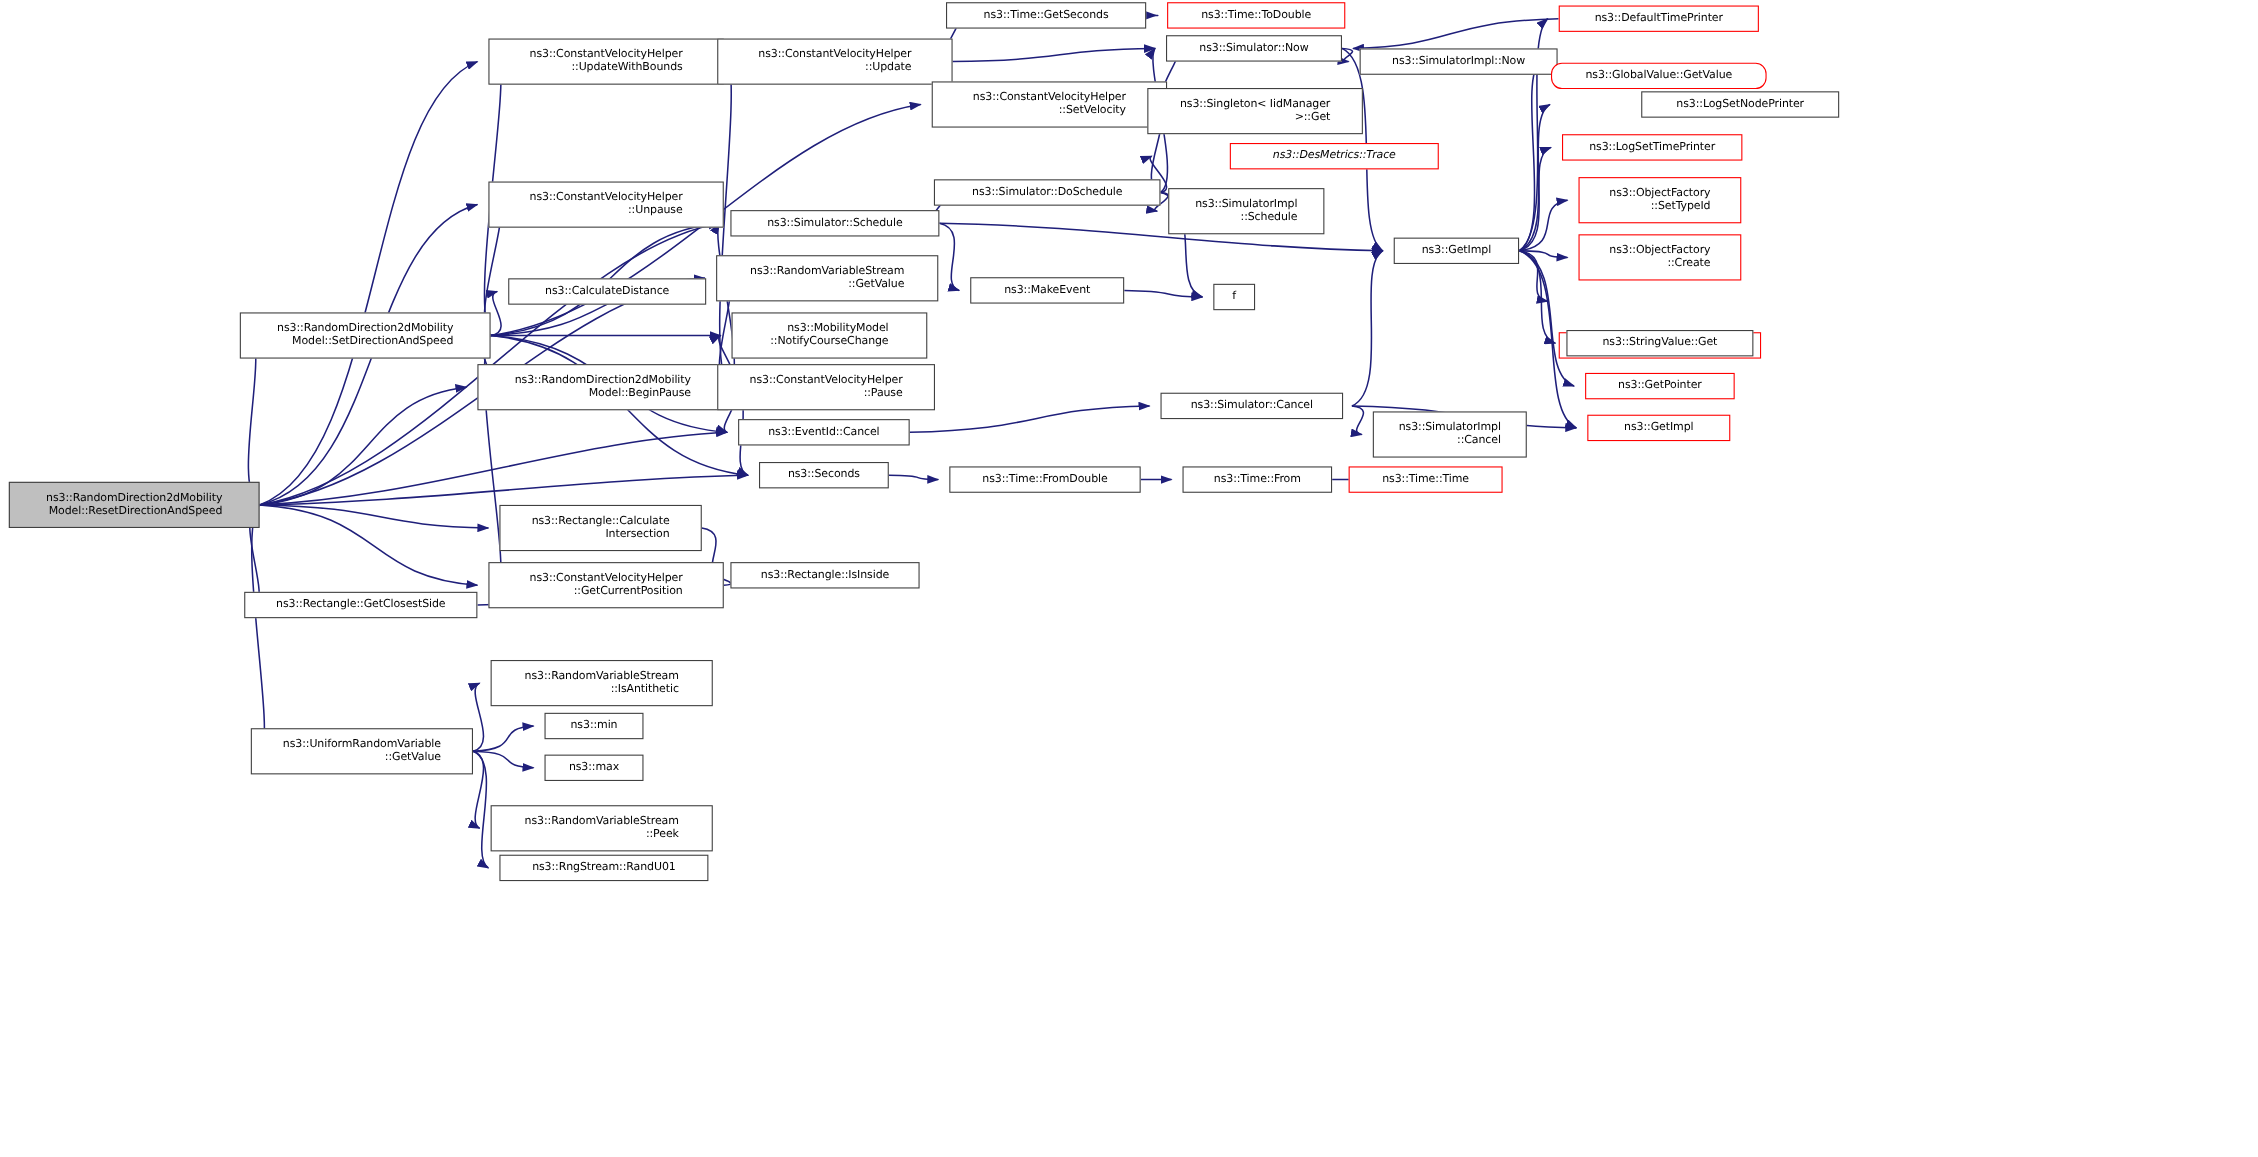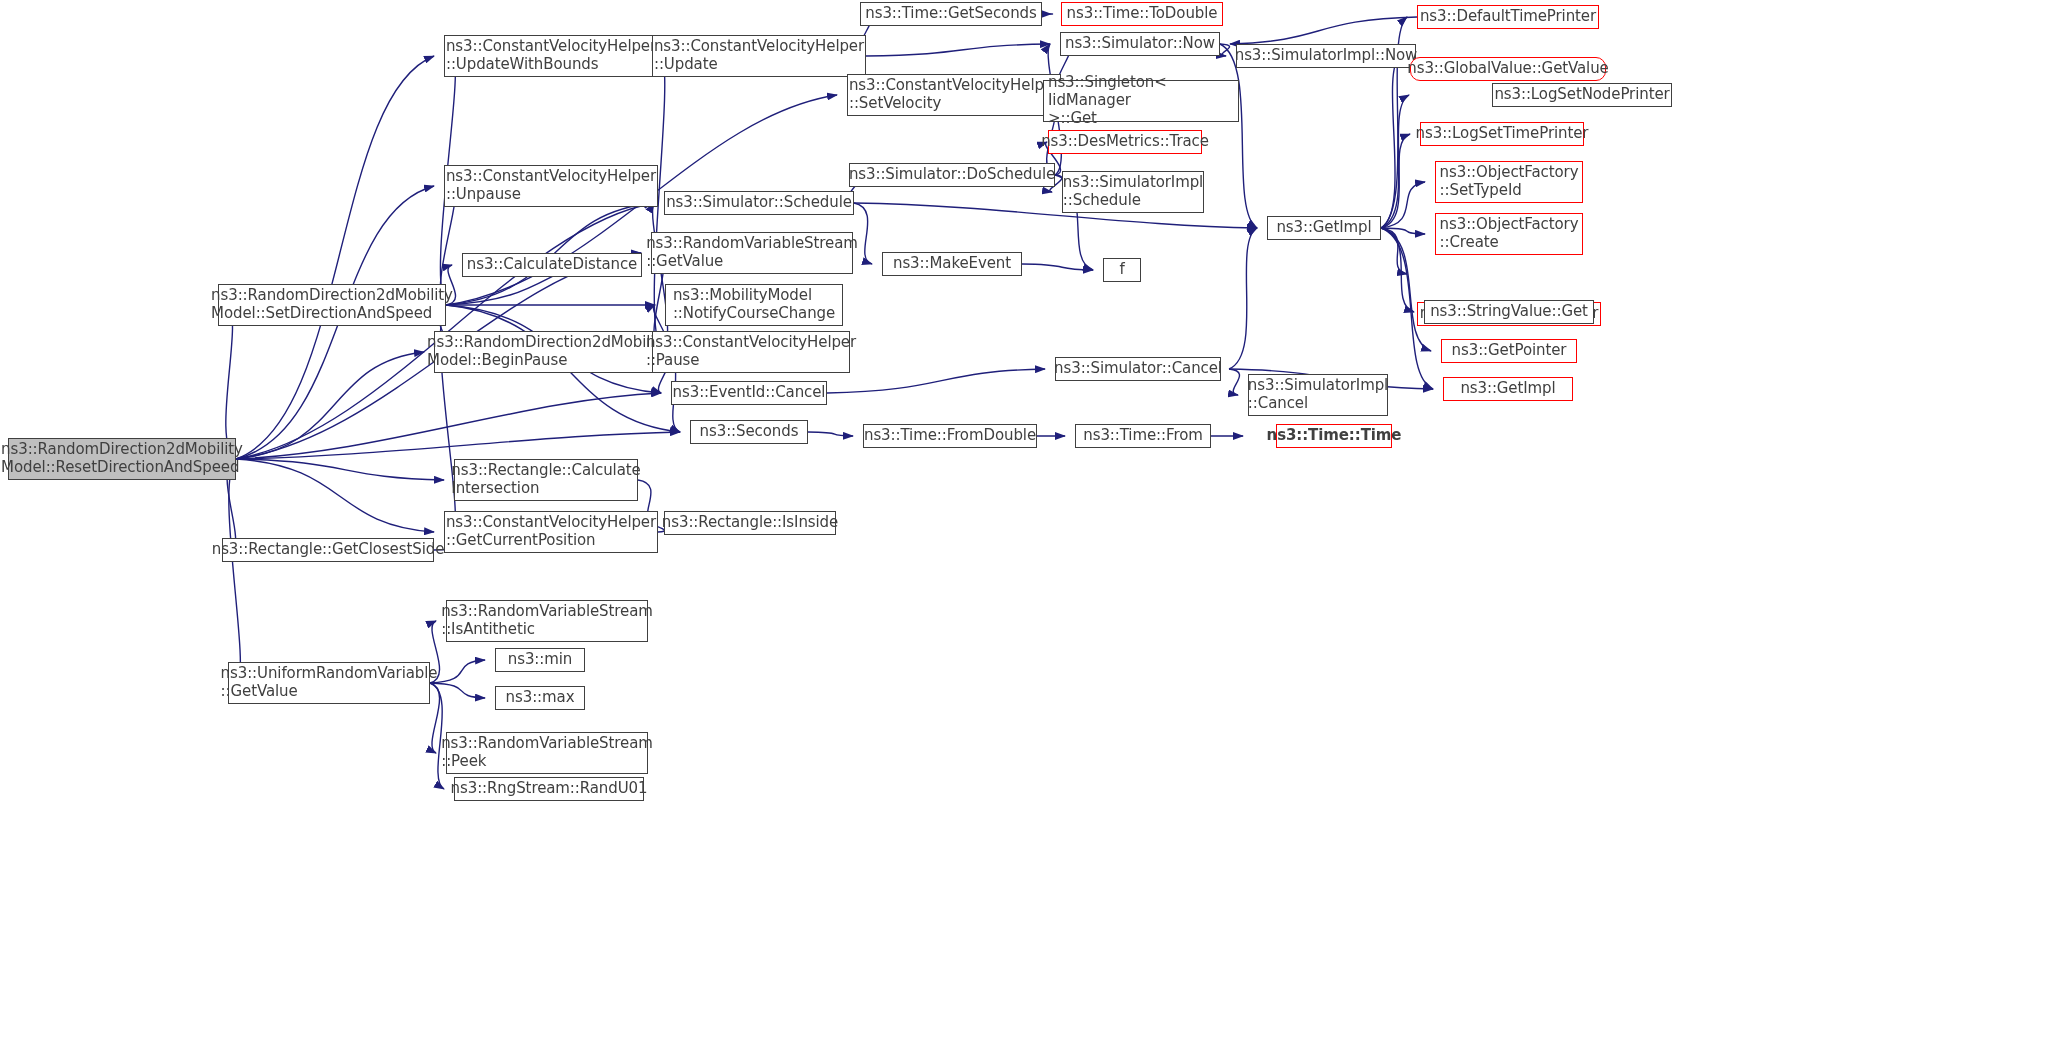--- a/index.html
+++ b/index.html
@@ -12,25 +12,25 @@
     font-family:"DejaVu Sans","Liberation Sans",sans-serif;
     overflow:hidden;
   }
   #edges{position:absolute;left:0;top:0;width:2053px;height:1052px;}
   .node{
     position:absolute;
     box-sizing:border-box;
     display:flex;
     align-items:center;
     justify-content:center;
-    text-align:left;
+    text-align:right;
     border:1px solid #404040;
     background:#ffffff;
-    color:#404040;
-    font-size:15px;
+    color:#000000;
+    font-size:10px;
     line-height:1.18;
     letter-spacing:-0.1px;
     white-space:pre-line;
     padding:1px 4px;
   }
   .node.red{border-color:#ff0000;}
   .node.root{background:#bfbfbf;border-color:#404040;}
 </style>
 </head>
 <body>
@@ -141,36 +141,36 @@
       <div class="node" style="left: 860px; top: 2px; width: 182px; height: 24px;">ns3::Time::GetSeconds</div>
       <div class="node red" style="left: 1061px; top: 2px; width: 162px; height: 24px;">ns3::Time::ToDouble</div>
       <div class="node" style="left: 847px; top: 74px; width: 214px; height: 42px;">ns3::ConstantVelocityHelper
 ::SetVelocity</div>
       <div class="node" style="left: 1060px; top: 32px; width: 160px; height: 24px;">ns3::Simulator::Now</div>
       <div class="node" style="left: 1236px; top: 44px; width: 180px; height: 24px;">ns3::SimulatorImpl::Now</div>
       <div class="node" style="left: 1043px; top: 80px; width: 196px; height: 42px;">ns3::Singleton&lt; IidManager
 &gt;::Get</div>
       <div class="node" style="left: 664px; top: 191px; width: 190px; height: 24px;">ns3::Simulator::Schedule</div>
       <div class="node" style="left: 849px; top: 163px; width: 206px; height: 24px;">ns3::Simulator::DoSchedule</div>
-      <div class="node red" style="left: 1048px; top: 130px; width: 154px; height: 24px;">ns3::DesMetrics::Trace</div>
+      <div class="node red" style="left: 1118px; top: 130px; width: 190px; height: 24px; font-style: italic;">ns3::DesMetrics::Trace</div>
       <div class="node" style="left: 1062px; top: 171px; width: 142px; height: 42px;">ns3::SimulatorImpl
 ::Schedule</div>
       <div class="node" style="left: 651px; top: 232px; width: 202px; height: 42px;">ns3::RandomVariableStream
 ::GetValue</div>
       <div class="node" style="left: 665px; top: 284px; width: 178px; height: 42px;">ns3::MobilityModel
 ::NotifyCourseChange</div>
       <div class="node" style="left: 652px; top: 331px; width: 198px; height: 42px;">ns3::ConstantVelocityHelper
 ::Pause</div>
       <div class="node" style="left: 882px; top: 252px; width: 140px; height: 24px;">ns3::MakeEvent</div>
       <div class="node" style="left: 1103px; top: 258px; width: 38px; height: 24px;">f</div>
       <div class="node" style="left: 671px; top: 381px; width: 156px; height: 24px;">ns3::EventId::Cancel</div>
       <div class="node" style="left: 690px; top: 420px; width: 118px; height: 24px;">ns3::Seconds</div>
       <div class="node" style="left: 863px; top: 424px; width: 174px; height: 24px;">ns3::Time::FromDouble</div>
       <div class="node" style="left: 1075px; top: 424px; width: 136px; height: 24px;">ns3::Time::From</div>
-      <div class="node red" style="left: 1276px; top: 424px; width: 116px; height: 24px; font-weight: bold;">ns3::Time::Time</div>
+      <div class="node red" style="left: 1226px; top: 424px; width: 140px; height: 24px;">ns3::Time::Time</div>
       <div class="node" style="left: 1055px; top: 357px; width: 166px; height: 24px;">ns3::Simulator::Cancel</div>
       <div class="node" style="left: 1248px; top: 374px; width: 140px; height: 42px;">ns3::SimulatorImpl
 ::Cancel</div>
       <div class="node" style="left: 664px; top: 511px; width: 172px; height: 24px;">ns3::Rectangle::IsInside</div>
       <div class="node" style="left: 1267px; top: 216px; width: 114px; height: 24px;">ns3::GetImpl</div>
       <div class="node red" style="left: 1417px; top: 5px; width: 182px; height: 24px;">ns3::DefaultTimePrinter</div>
       <div class="node red" style="left: 1410px; top: 57px; width: 196px; height: 24px; border-radius: 10px;">ns3::GlobalValue::GetValue</div>
       <div class="node" style="left: 1492px; top: 83px; width: 180px; height: 24px;">ns3::LogSetNodePrinter</div>
       <div class="node red" style="left: 1420px; top: 122px; width: 164px; height: 24px;">ns3::LogSetTimePrinter</div>
       <div class="node red" style="left: 1435px; top: 161px; width: 148px; height: 42px;">ns3::ObjectFactory

